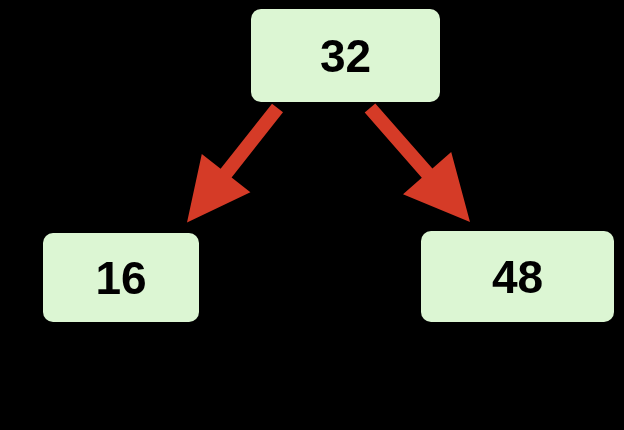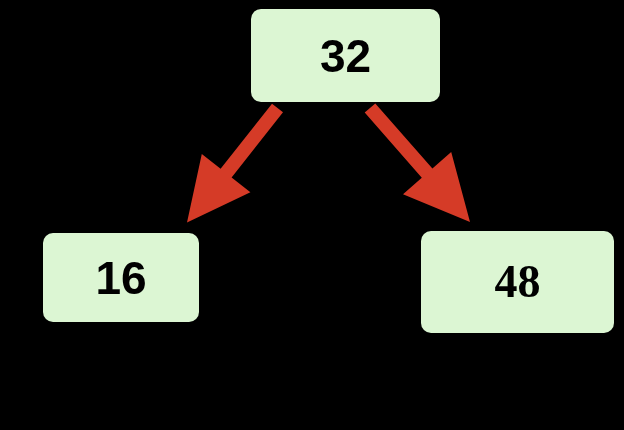--- a/index.html
+++ b/index.html
@@ -29,21 +29,21 @@
   .node {
     position: absolute;
     background: var(--node-fill, #dcf6d3);
     border-radius: 10px;
     display: flex;
     align-items: center;
     justify-content: center;
   }
   .node-root  { left: 226px; top: 9px;   width: 189px; height: 93px; margin-left: 25px; }
   .node-left  { left: 43px;  top: 233px; width: 156px; height: 89px; }
-  .node-right { left: 421px; top: 231px; width: 193px; height: 102px; font-family: Liberation Serif, serif; }
+  .node-right { left: 421px; top: 231px; width: 193px; height: 91px; }
   .node-label {
     color: var(--node-text, #000000);
     font-size: 46px;
     font-weight: bold;
     line-height: 1;
     letter-spacing: 0;
   }
 </style>
 </head>
 <body>

